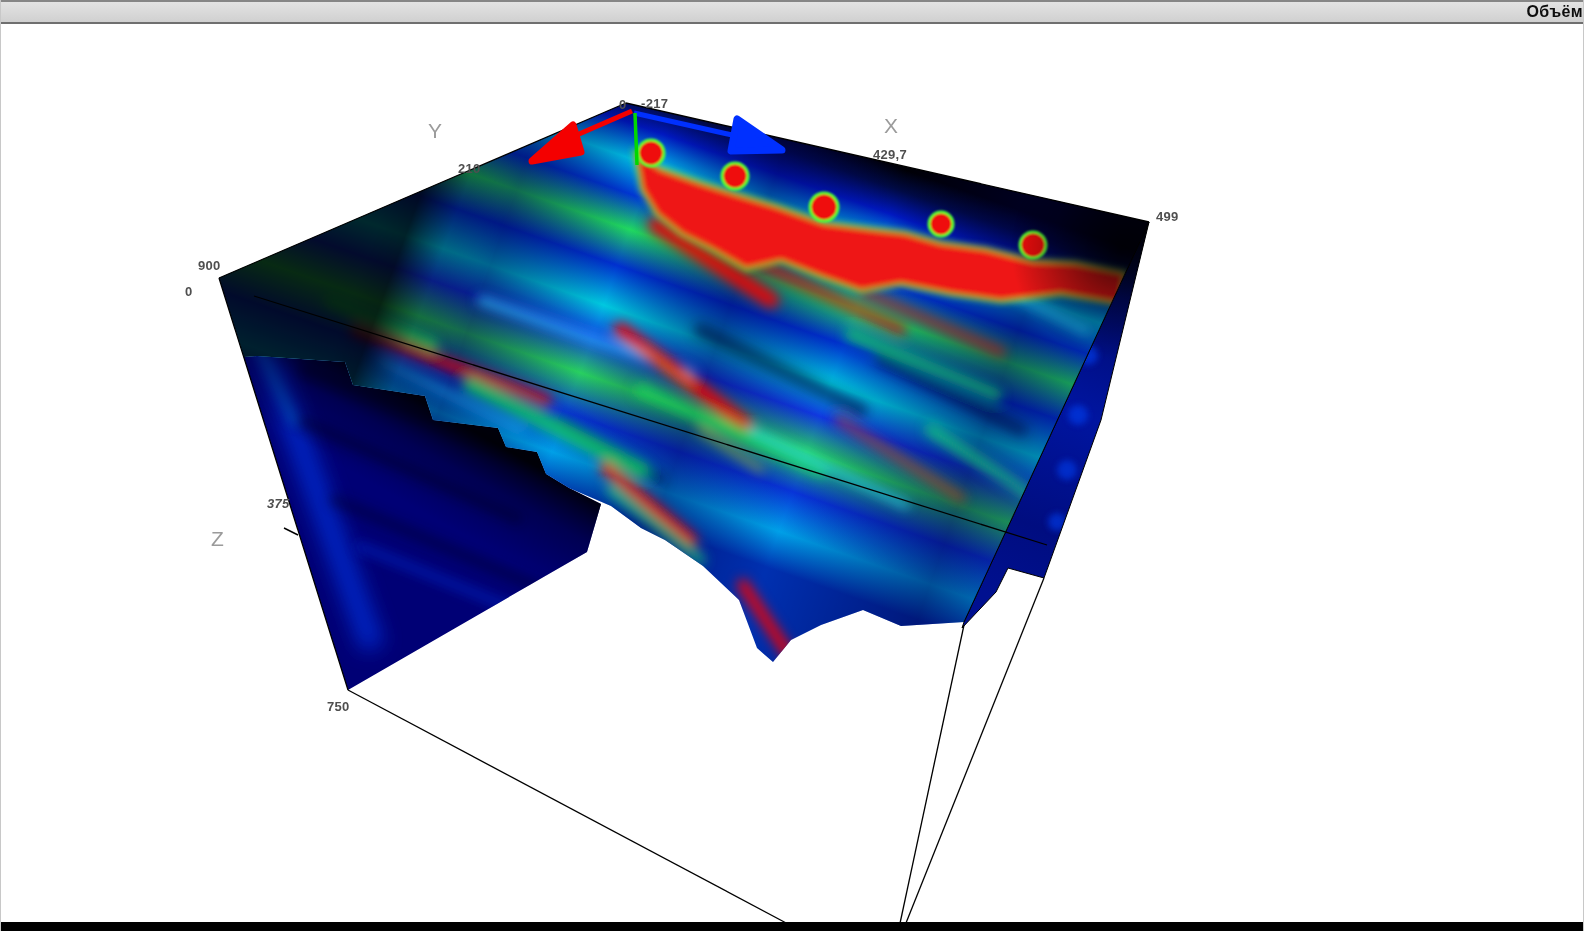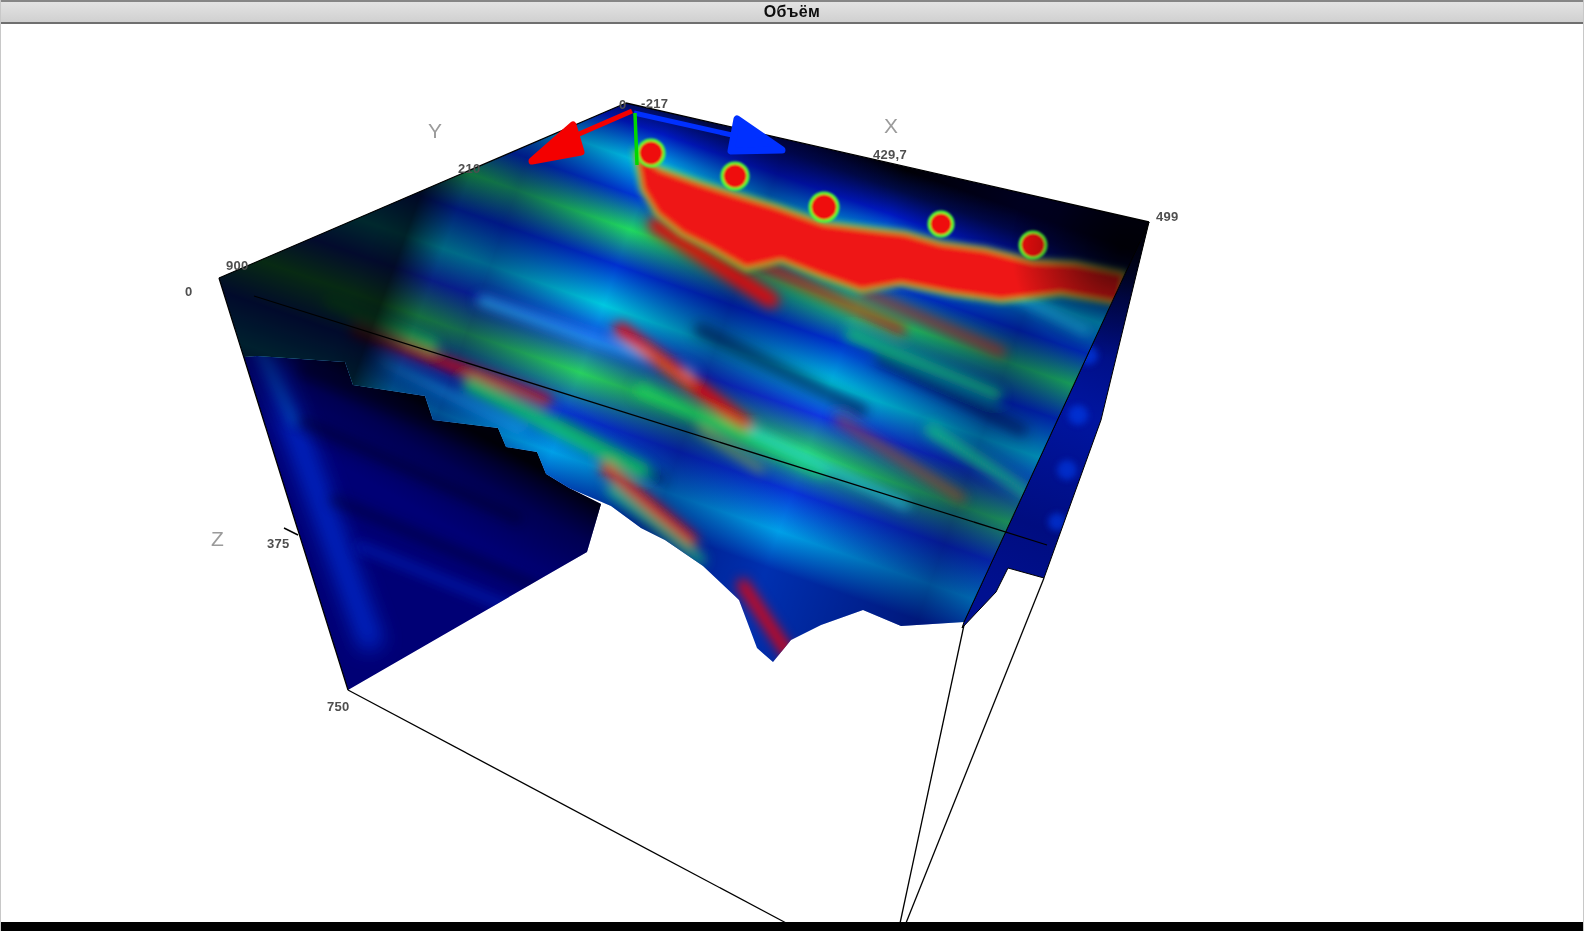--- a/index.html
+++ b/index.html
@@ -5,21 +5,21 @@
   html,body{margin:0;padding:0;background:#ffffff;}
   .screen{
     position:relative;width:1584px;height:931px;background:#ffffff;overflow:hidden;
     font-family:"Liberation Sans",sans-serif;
     border-left:1px solid #c8c8c8;border-right:1px solid #c8c8c8;box-sizing:border-box;
   }
   .titlebar{
     position:absolute;top:0;left:0;width:100%;height:20px;
     background:linear-gradient(#e3e3e3,#d0d0d0);
     border-top:2px solid #868686;border-bottom:2px solid #6f6f6f;
-    display:flex;align-items:center;justify-content:center;
+    display:flex;align-items:center;justify-content:flex-end;
   }
   .titlebar .title{font-size:16px;font-weight:bold;color:#0d0d0d;letter-spacing:.4px;}
   .viewport{position:absolute;top:24px;left:0;width:1584px;height:898px;background:#ffffff;}
   .viewport svg{position:absolute;top:-24px;left:0;}
   .bottombar{position:absolute;left:0;top:922px;width:100%;height:9px;background:#000;}
   .lbl{position:absolute;font-size:13px;font-weight:bold;color:#4f4f4f;letter-spacing:.3px;white-space:nowrap;}
   .axletter{position:absolute;font-size:21px;font-weight:400;color:#9b9b9b;}
 </style>
 </head>
 <body>
@@ -191,26 +191,26 @@
     <g>
       <line x1="634" y1="113" x2="636" y2="165" stroke="#00d800" stroke-width="3.5"></line>
     </g>
   </svg>
   </div>
 
   <div class="lbl" style="left:618px;top:97px;">0</div>
   <div class="lbl" style="left:640px;top:96px;">-217</div>
   <div class="axletter" style="left:427px;top:119px;">Y</div>
   <div class="lbl" style="left:457px;top:161px;">210</div>
-  <div class="lbl" style="left:197px;top:258px;margin-left:28px;">900</div>
+  <div class="lbl" style="left:197px;top:258px;">900</div>
   <div class="lbl" style="left:184px;top:284px;">0</div>
   <div class="axletter" style="left:883px;top:114px;">X</div>
   <div class="lbl" style="left:872px;top:147px;">429,7</div>
   <div class="lbl" style="left:1155px;top:209px;">499</div>
   <div class="axletter" style="left:210px;top:527px;">Z</div>
-  <div class="lbl" style="left:266px;top:536px;">375</div>
+  <div class="lbl" style="left:266px;top:496px;font-style:italic;">375</div>
   <div class="lbl" style="left:326px;top:699px;">750</div>
 
   <div class="titlebar">
     <span class="title">Объём</span>
   </div>
   <div class="bottombar"></div>
 </div>
 
 </body></html>

